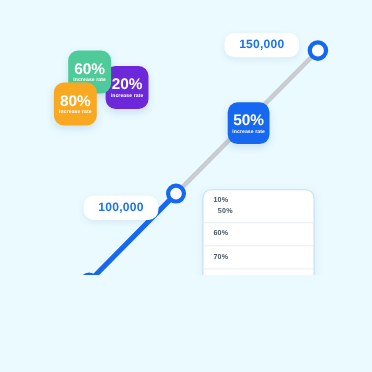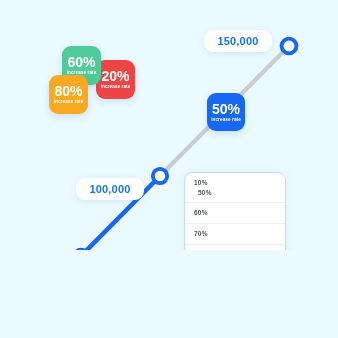--- a/index.html
+++ b/index.html
@@ -100,21 +100,21 @@
     width: 39px;
     height: 39px;
     background: #4ecb98;
     z-index: 5;
   }
   #card-20 {
     left: 96px;
     top: 60px;
     width: 39px;
     height: 39px;
-    background: #ef4444;
+    background: #6d28d9;
     z-index: 4;
   }
   #card-80 {
     left: 49px;
     top: 75px;
     width: 39px;
     height: 39px;
     background: #f9a921;
     z-index: 6;
   }

